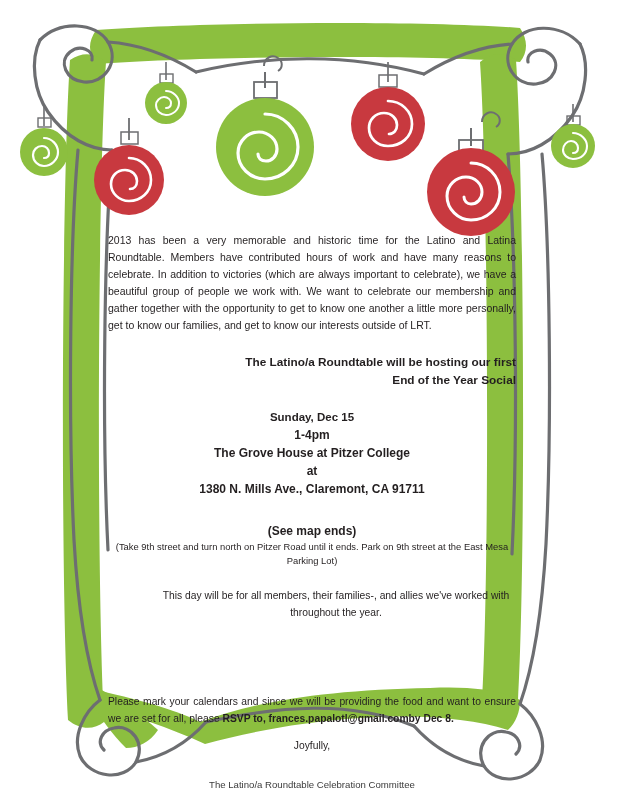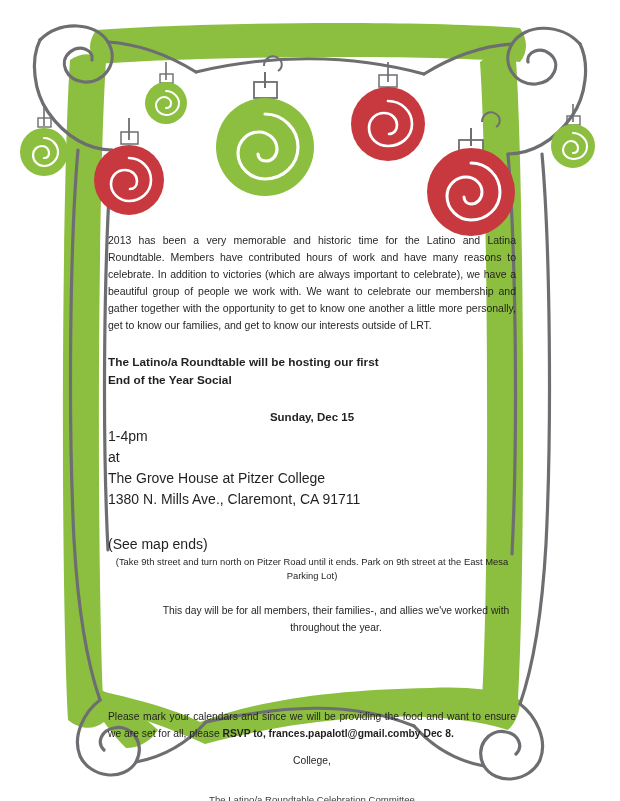--- a/index.html
+++ b/index.html
@@ -48,33 +48,33 @@
     margin: 0 0 0 0;
     color: #231f20;
   }
   .spacer-16 { height: 16px; }
   .spacer-20 { height: 20px; }
   .spacer-24 { height: 24px; }
   .headline {
     font-size: 11.8px;
     font-weight: bold;
     line-height: 1.5;
-    text-align: left;
+    text-align: right;
     color: #231f20;
   }
   .date-line {
     font-size: 11.5px;
     font-weight: bold;
     text-align: center;
     line-height: 1.45;
   }
   .small-bold {
-    font-size: 14px;
-    font-weight: normal;
-    text-align: left;
+    font-size: 12px;
+    font-weight: bold;
+    text-align: center;
     line-height: 1.5;
   }
   .small-reg {
     font-size: 9.4px;
     text-align: center;
     line-height: 1.5;
   }
   .mid-reg {
     font-size: 10.3px;
     text-align: center;
@@ -205,38 +205,38 @@
 
     <div class="headline">
       <div>The Latino/a Roundtable will be hosting our first</div>
       <div>End of the Year Social</div>
     </div>
 
     <div class="spacer-20"></div>
 
     <div class="date-line">Sunday, Dec 15</div>
     <div class="small-bold">1-4pm</div>
+    <div class="small-bold">The Grove House at Pitzer College</div>
     <div class="small-bold">at</div>
-    <div class="small-bold">The Grove House at Pitzer College</div>
     <div class="small-bold">1380 N. Mills Ave., Claremont, CA 91711</div>
 
     <div class="spacer-24"></div>
 
     <div class="small-bold">(See map ends)</div>
     <div class="small-reg">(Take 9th street and turn north on Pitzer Road until it ends. Park on 9th street at the East Mesa Parking Lot)</div>
 
     <div class="spacer-20"></div>
 
     <div class="mid-reg">This day will be for all members, their families-, and allies we've worked with throughout the year.</div>
 
     <div class="spacer-24"></div>
     <div class="spacer-16"></div>
 
     <p class="body-justify"><span>Please mark your calendars and since we will be providing the food and want to ensure we are set for all, please </span><span class="bold">RSVP to, frances.papalotl@gmail.com</span><span class="bold">by Dec 8.</span></p>
 
-    <div class="sig">College,</div>
+    <div class="sig">Joyfully,</div>
 
     <div class="spacer-24"></div>
 
     <div class="committee">The Latino/a Roundtable Celebration Committee</div>
 
   </div>
 </div>
 
 </body></html>

